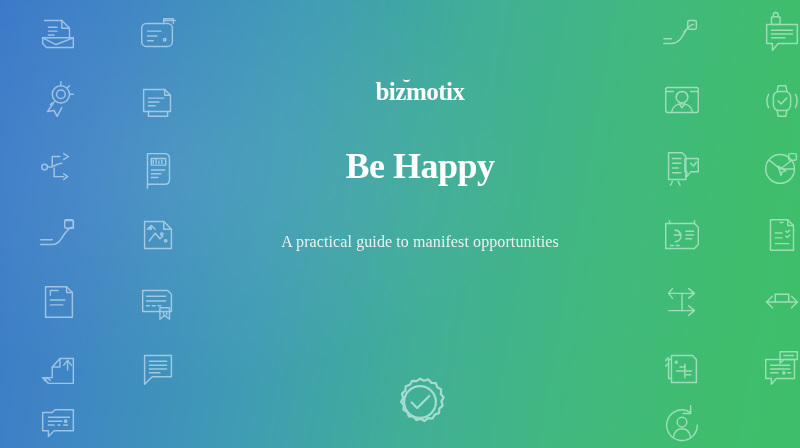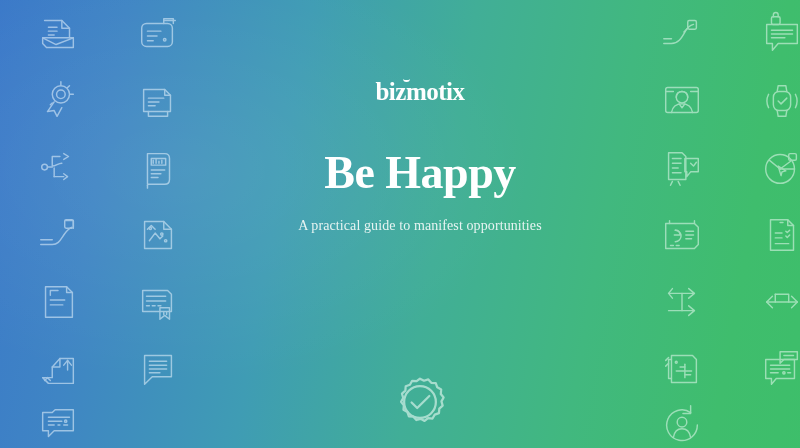--- a/index.html
+++ b/index.html
@@ -85,33 +85,33 @@
     width: 7px;
     height: 4px;
     border-bottom: 2px solid #ffffff;
     border-radius: 0 0 6px 6px;
   }
 
   #headline {
     margin-top: 36px;
     text-align: center;
     color: #ffffff;
-    font-size: 46px;
+    font-size: 36px;
     font-weight: bold;
     line-height: 1.36;
     letter-spacing: -0.5px;
     white-space: nowrap;
   }
   #headline .line { display: block; }
 
   #subtitle {
-    margin-top: 13px;
+    margin-top: 42px;
     text-align: left;
     color: #e7f4f2;
-    font-size: 14px;
+    font-size: 16px;
     font-weight: normal;
     letter-spacing: 0.1px;
     white-space: nowrap;
   }
 
   #badge {
     position: absolute;
     bottom: 18px;
     left: 50%;
     transform: translateX(-50%);

